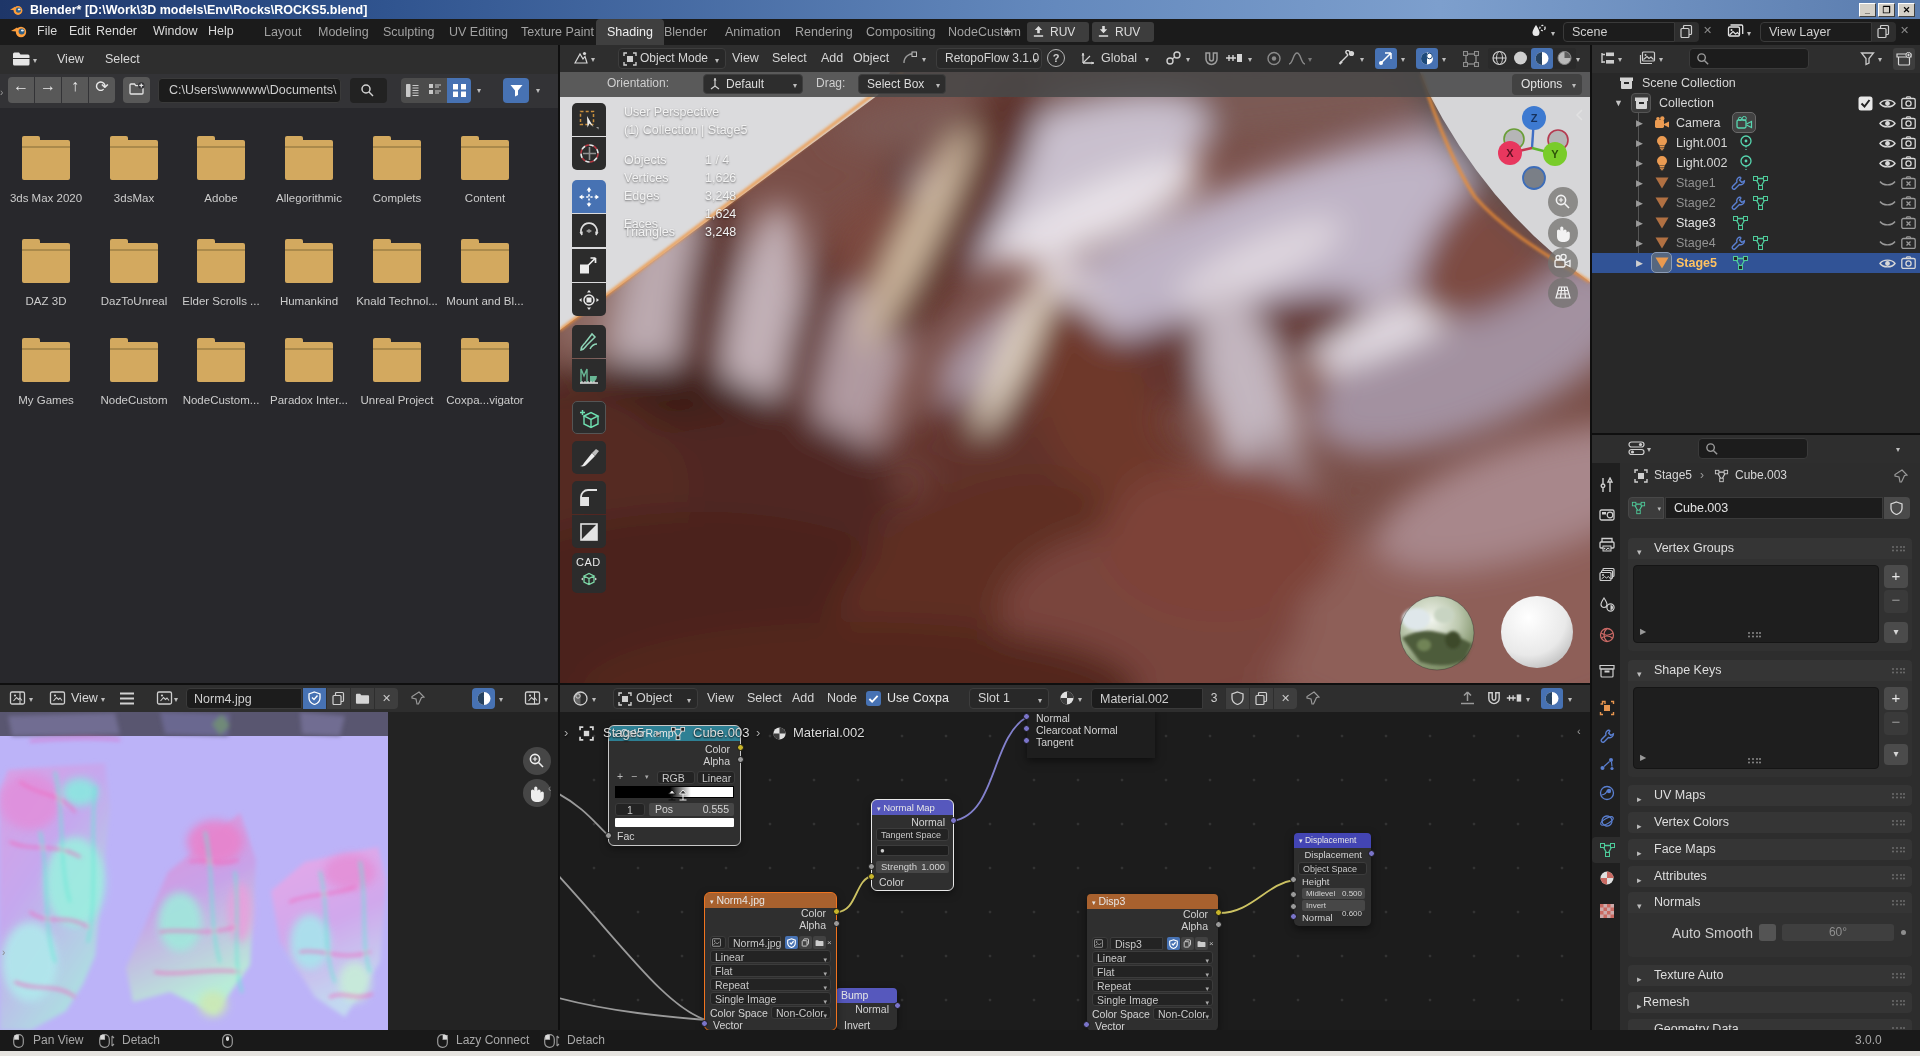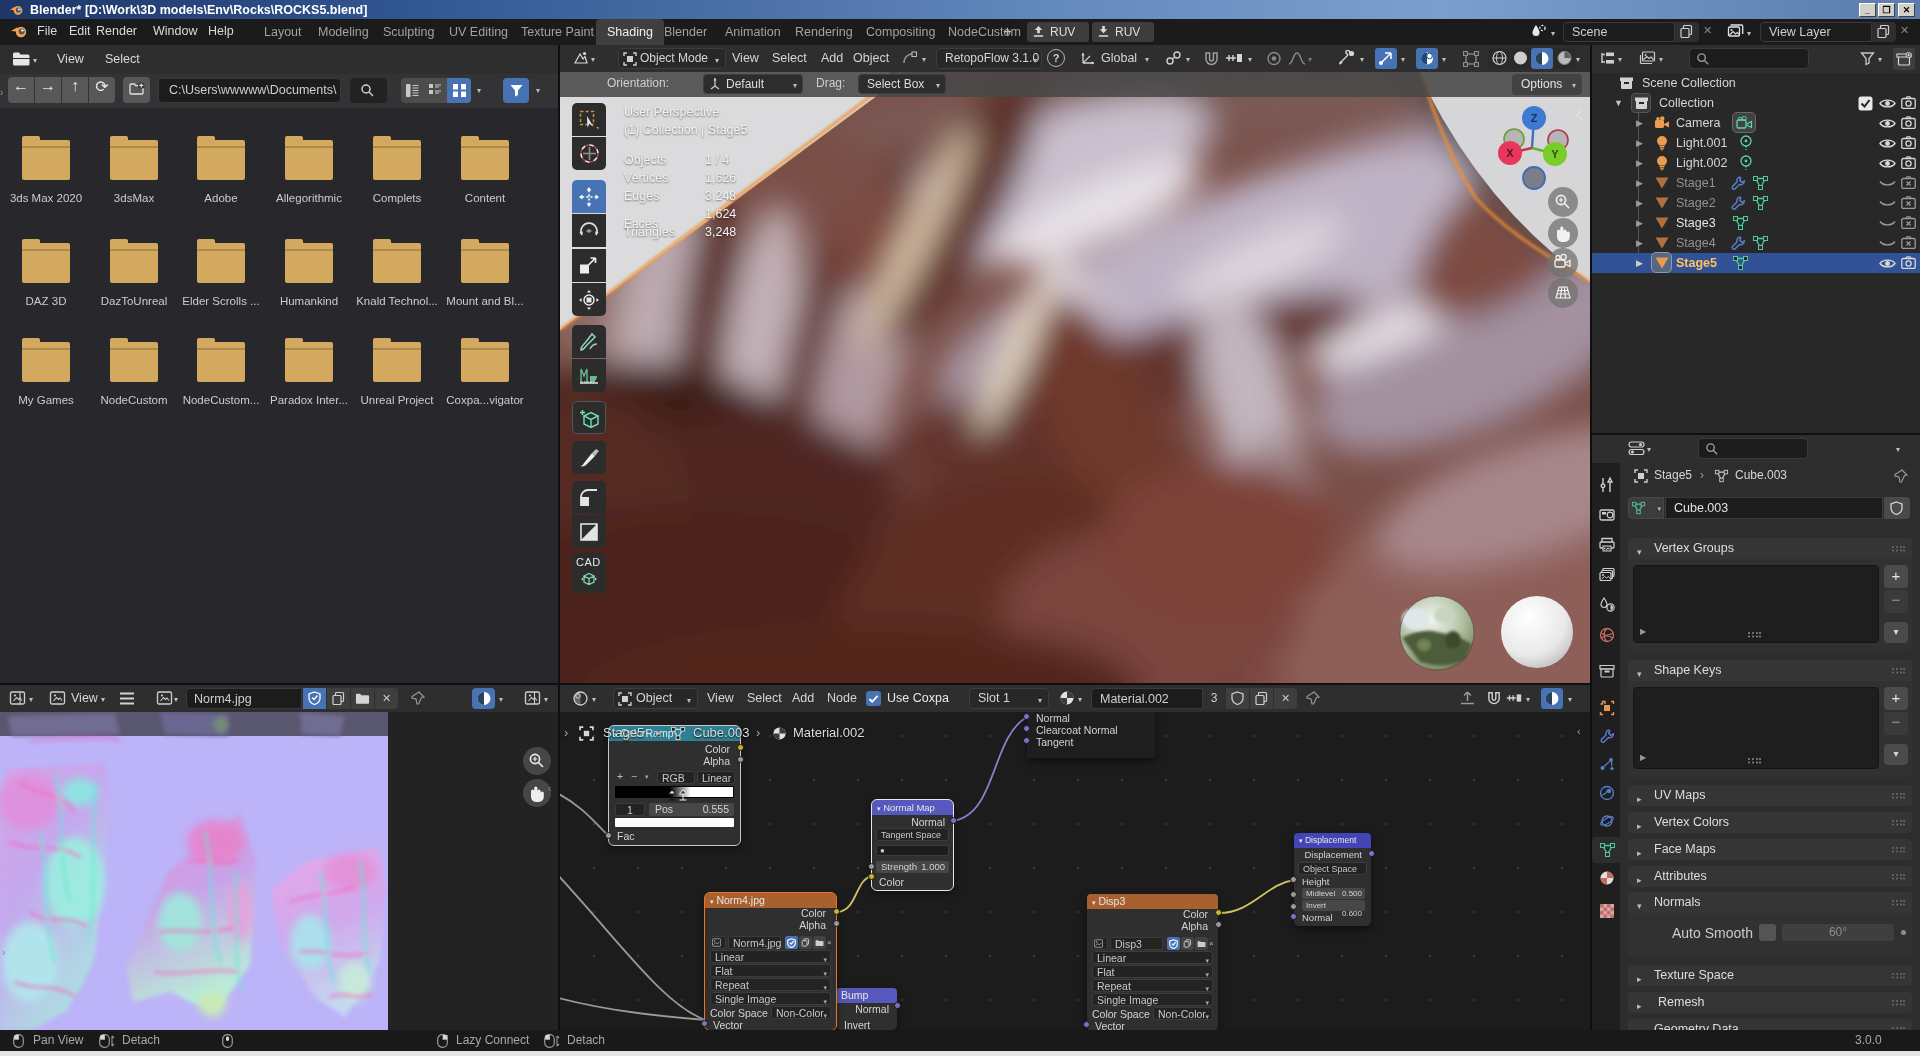--- a/index.html
+++ b/index.html
@@ -1073,33 +1073,33 @@
               <circle cx="6" cy="5.5" r="1"></circle>
               <circle cx="10" cy="5.5" r="1"></circle>
               <circle cx="13" cy="5.5" r="1"></circle>
             </g>
           </svg></div>
       <div class="abs" style="left:36px;top:478px;width:284px;height:44px;background:#313131;border-radius:0 0 4px 4px"></div>
       <span class="abs" style="left:80px;top:490px;font-size:14px;color:#cccccc">Auto Smooth</span>
       <div class="abs" style="left:167px;top:489px;width:17px;height:17px;background:#545454;border-radius:3px"></div>
       <div class="abs" style="left:190px;top:489px;width:112px;height:17px;background:#3f3f3f;border-radius:3px;color:#8e8e8e;text-align:center;line-height:16px;font-size:12px">60°</div>
       <div class="abs" style="left:309px;top:495px;width:5px;height:5px;background:#8e8e8e;border-radius:50%"></div>
-      <div class="panel" style="top:530px"><span style="margin-left:26px">Texture Space</span><span class="chev" style="position:absolute;left:9px;top:4px;font-size:9px">▸</span><svg class="dots" viewBox="0 0 14 7">
+      <div class="panel" style="top:530px"><span style="margin-left:26px">Texture Auto</span><span class="chev" style="position:absolute;left:9px;top:4px;font-size:9px">▸</span><svg class="dots" viewBox="0 0 14 7">
             <g fill="#9a9a9a">
               <circle cx="2" cy="2" r="1"></circle>
               <circle cx="6" cy="2" r="1"></circle>
               <circle cx="10" cy="2" r="1"></circle>
               <circle cx="13" cy="2" r="1"></circle>
               <circle cx="2" cy="5.5" r="1"></circle>
               <circle cx="6" cy="5.5" r="1"></circle>
               <circle cx="10" cy="5.5" r="1"></circle>
               <circle cx="13" cy="5.5" r="1"></circle>
             </g>
           </svg></div>
-      <div class="panel" style="top:557px"><span style="margin-left:30px">Remesh</span><span class="chev" style="position:absolute;left:9px;top:4px;font-size:9px">▸</span><svg class="dots" viewBox="0 0 14 7">
+      <div class="panel" style="top:557px"><span style="margin-left:15px">Remesh</span><span class="chev" style="position:absolute;left:9px;top:4px;font-size:9px">▸</span><svg class="dots" viewBox="0 0 14 7">
             <g fill="#9a9a9a">
               <circle cx="2" cy="2" r="1"></circle>
               <circle cx="6" cy="2" r="1"></circle>
               <circle cx="10" cy="2" r="1"></circle>
               <circle cx="13" cy="2" r="1"></circle>
               <circle cx="2" cy="5.5" r="1"></circle>
               <circle cx="6" cy="5.5" r="1"></circle>
               <circle cx="10" cy="5.5" r="1"></circle>
               <circle cx="13" cy="5.5" r="1"></circle>
             </g>

